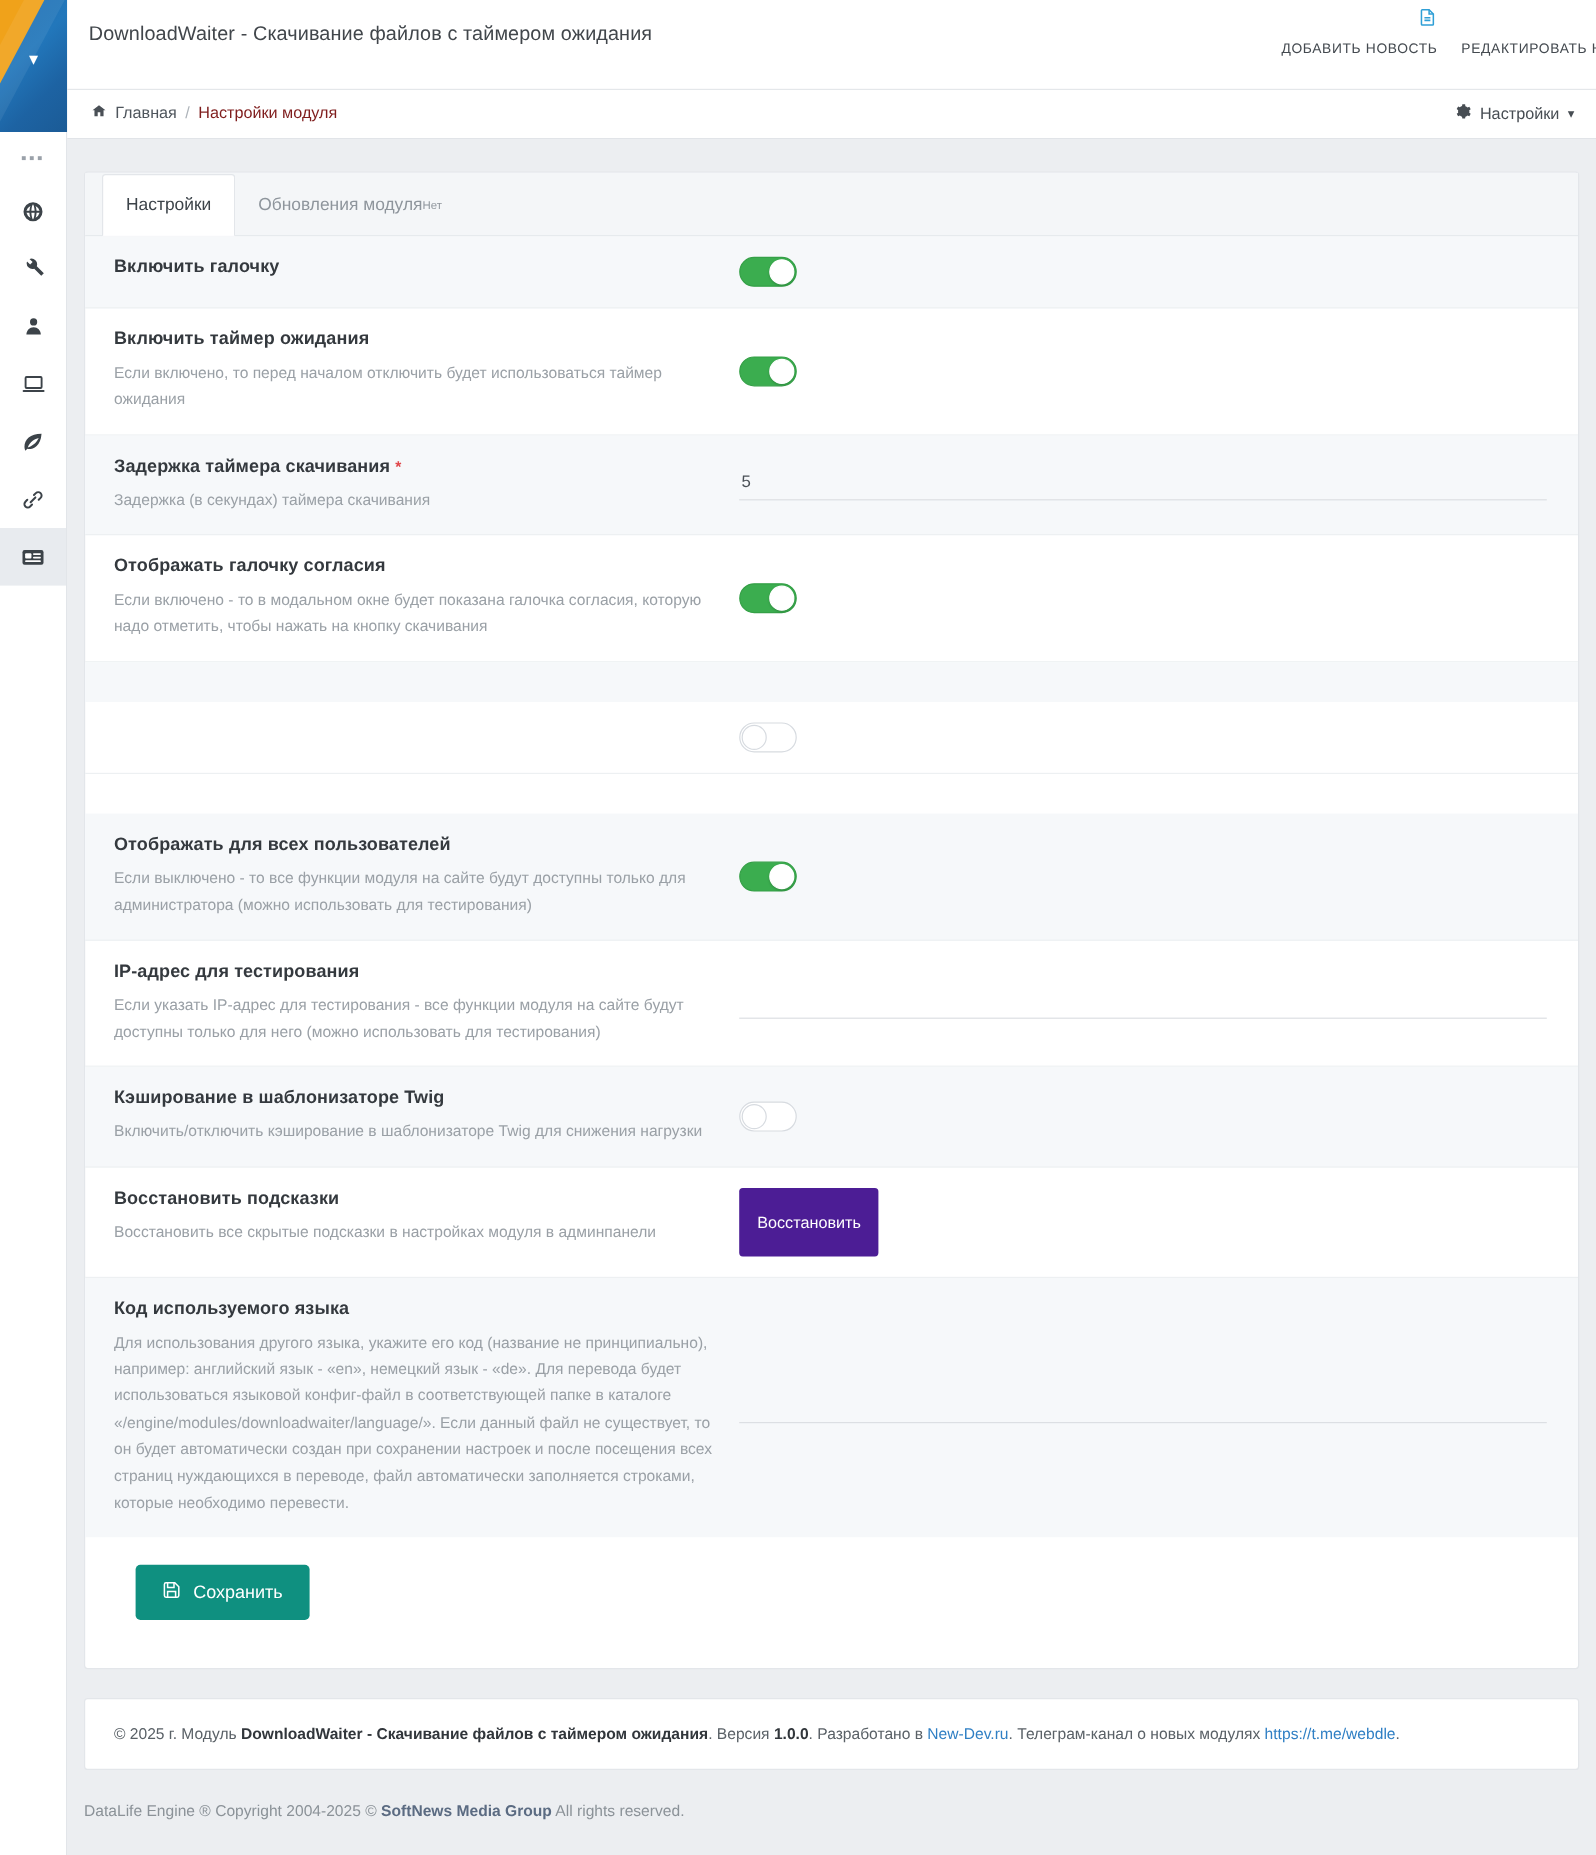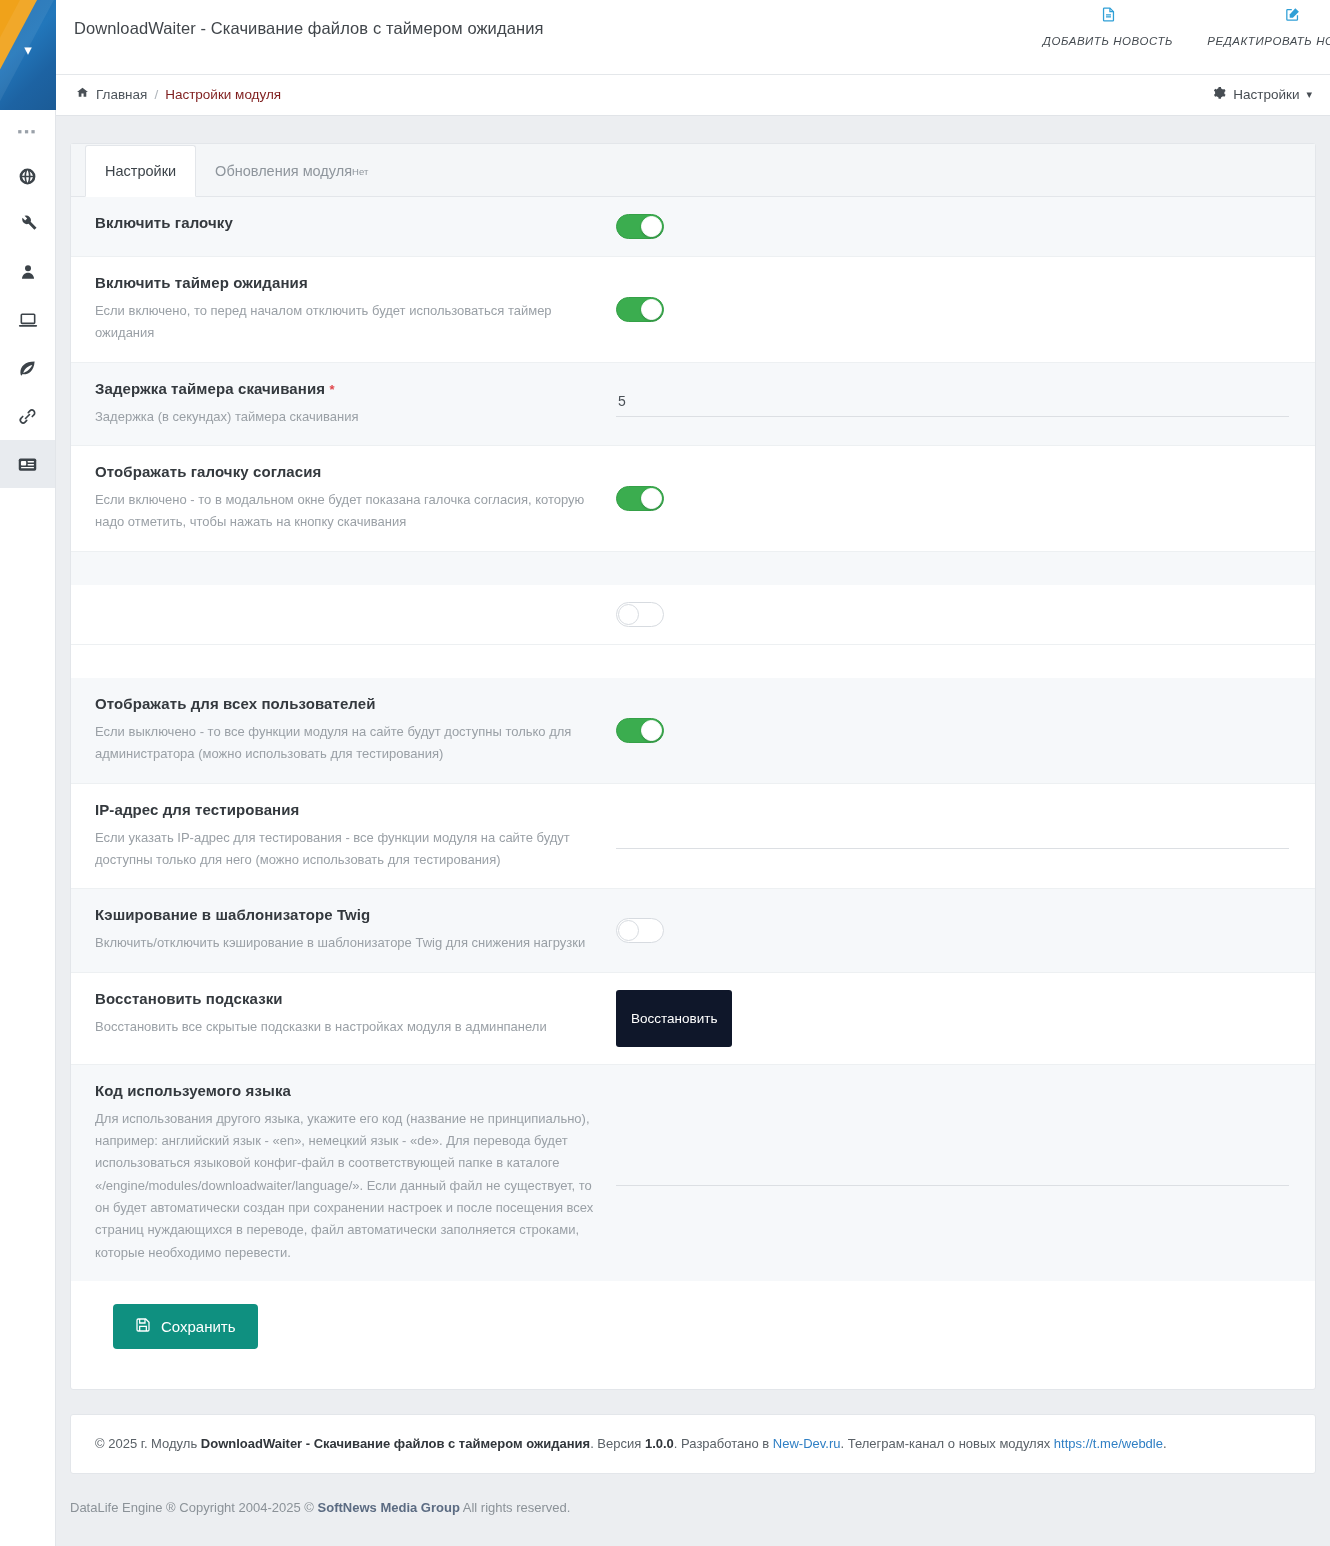--- a/index.html
+++ b/index.html
@@ -45,38 +45,38 @@
   
   #topbar{
     position:absolute; left:56px; top:0; width:1274px; height:75px;
     background:#ffffff; border-bottom:1px solid #e4e7ea;
   }
   #app-title{
     position:absolute; left:18px; top:19px;
     font-size:16.5px; color:#41464b; letter-spacing:.1px; white-space:nowrap;
   }
   .quick-act{
-    position:absolute; top:5px; text-align:center; width:180px;font-style:italic;
+    position:absolute; top:5px; text-align:right; width:180px;
   }
   .quick-act .qi{ color:#2f9fd6; font-size:17px; line-height:20px; }
   .quick-act .ql{
     margin-top:6px; font-size:11.5px; color:#444a50; letter-spacing:.55px;
     white-space:nowrap;
   }
   #qa1{ left:962px; }
   #qa2{ left:1141px; width:190px; }
 
   
   #crumbbar{
     position:absolute; left:56px; top:75px; width:1274px; height:41px;
     background:#ffffff; border-bottom:1px solid #e1e4e8;
   }
   #crumbs{
     position:absolute; left:20px; top:11px; font-size:13.5px; color:#7b828a;
-    display:flex; align-items:center; gap:7px;
+    display:flex; align-items:flex-start; gap:7px;
   }
   #crumbs .home-ic{ color:#4a5056; font-size:13px; }
   #crumbs .c-link{ color:#4e555c; }
   #crumbs .sep{ color:#aeb4ba; }
   #crumbs .c-cur{ color:#7f1d1d; }
   #set-menu{
     position:absolute; right:18px; top:11px; font-size:13.5px; color:#474d53;
     display:flex; align-items:center; gap:7px;
   }
 
@@ -132,21 +132,21 @@
   
   .uinput{
     width:100%; border:0; border-bottom:1px solid #dcdfe3; background:transparent;
     font-family:"Liberation Sans", sans-serif; font-size:14px; color:#4a5056;
     padding:3px 2px 7px 2px; outline:none;
   }
   .field-wrap{ width:100%; }
 
   
   .btn-restore{
-    background:#0f172a; color:#ffffff; border:0; border-radius:3px;
+    background:#4c1d95; color:#ffffff; border:0; border-radius:3px;
     font-family:"Liberation Sans", sans-serif; font-size:13.5px;
     padding:21px 15px; cursor:pointer;
   }
 
   
   #savebar{ padding:23px 0 40px 22px;margin-left:20px; }
   #btn-save{
     background:#0f9080; color:#ffffff; border:0; border-radius:4px;
     font-family:"Liberation Sans", sans-serif; font-size:15px;
     padding:13px 22px; display:inline-flex; align-items:center; gap:10px; cursor:pointer;

